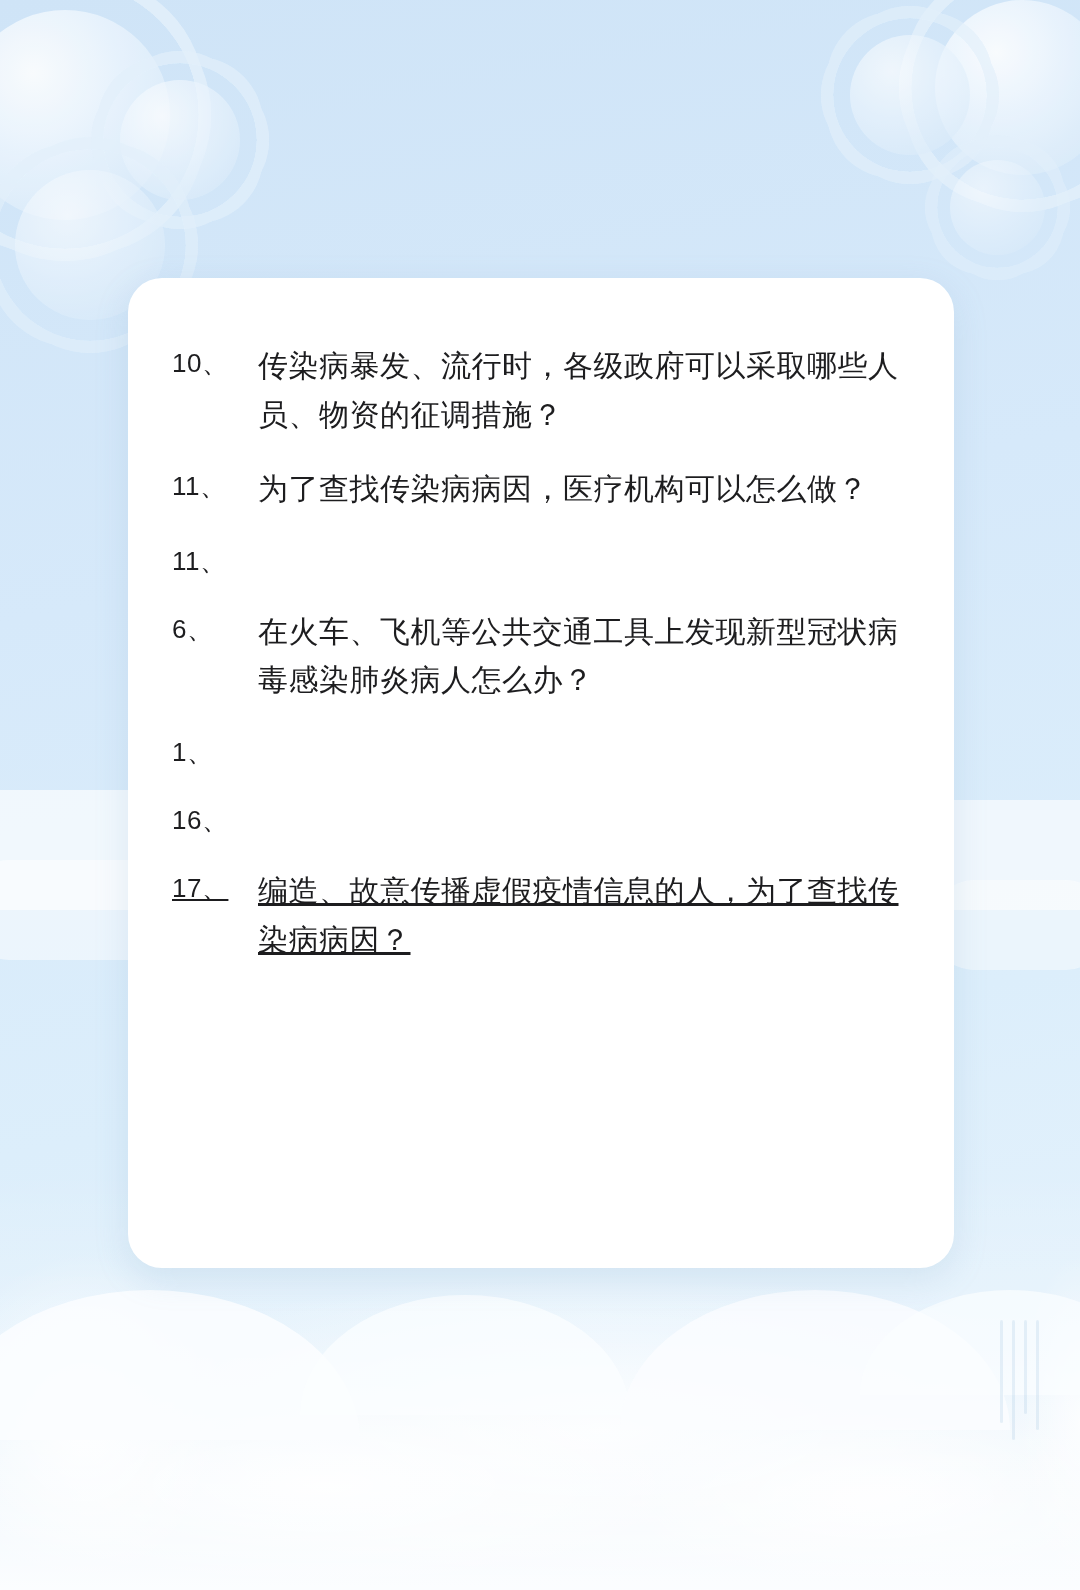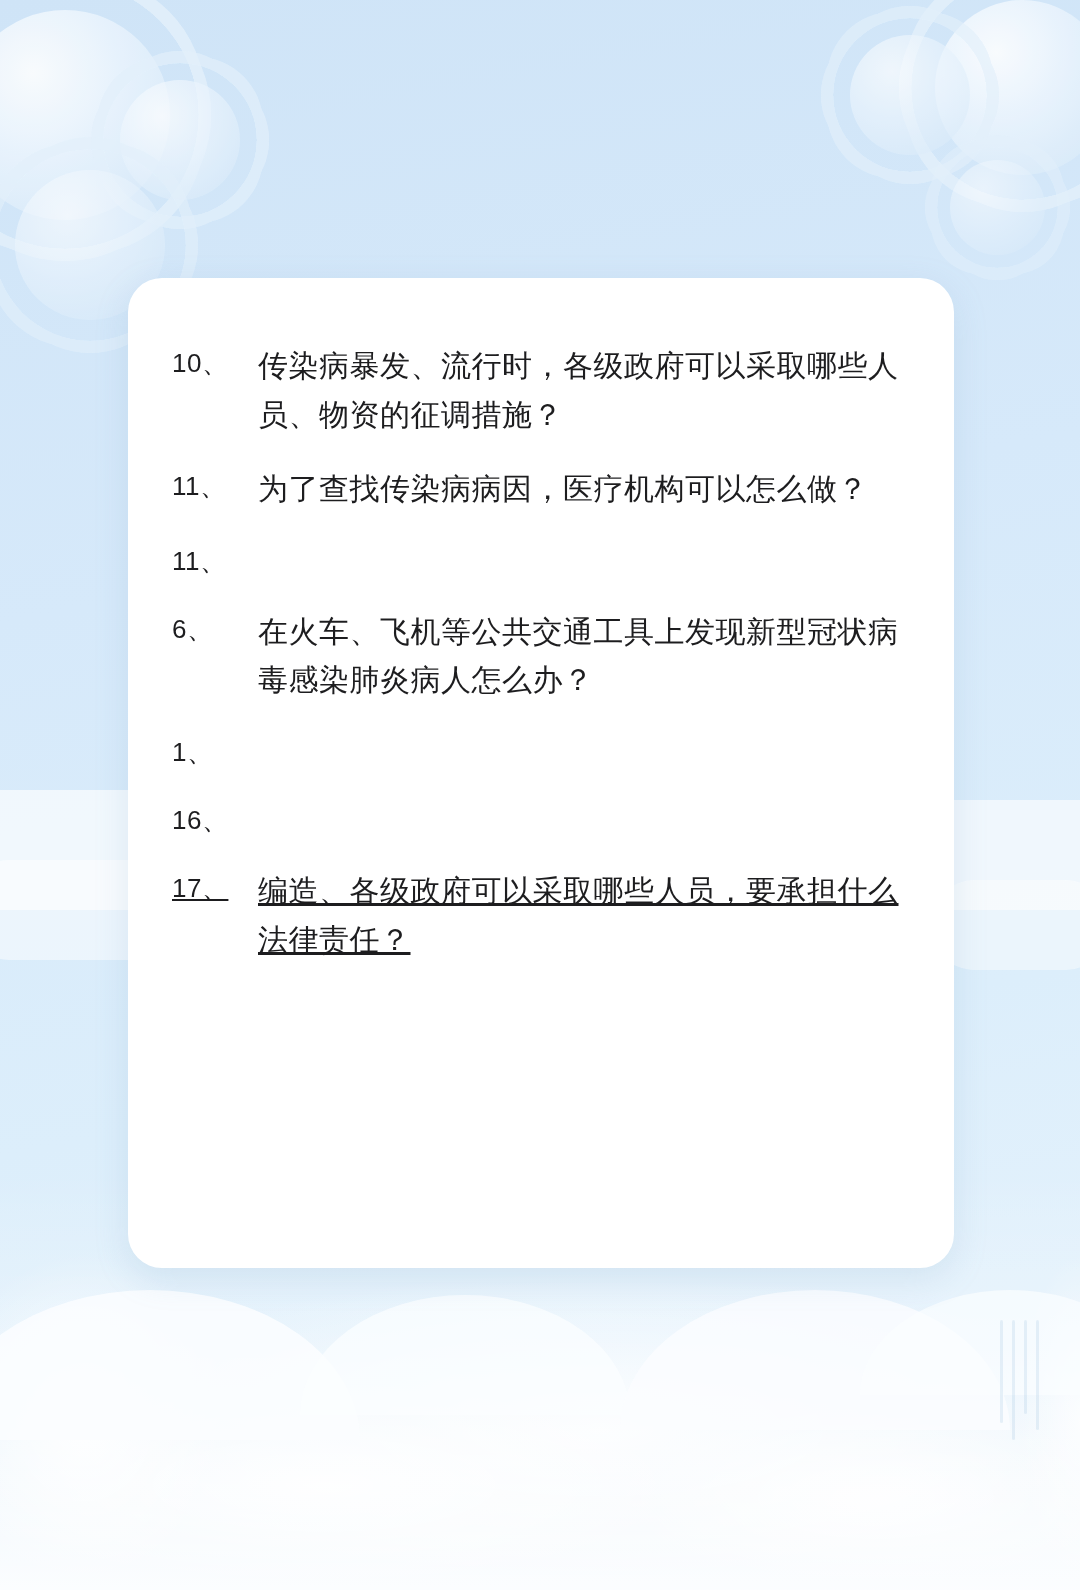--- a/index.html
+++ b/index.html
@@ -211,17 +211,17 @@
     <div class="qa-item">
       <span class="qa-num">1、</span>
     </div>
 
     <div class="qa-item">
       <span class="qa-num">16、</span>
     </div>
 
     <div class="qa-item">
       <span class="qa-num">17、</span>
-      <span class="qa-text">编造、各级政府可以采取哪些人员，要承担什么法律责任？</span>
+      <span class="qa-text">编造、故意传播虚假疫情信息的人，为了查找传染病病因？</span>
     </div>
 
   </div>
 </div>
 
 </body></html>

